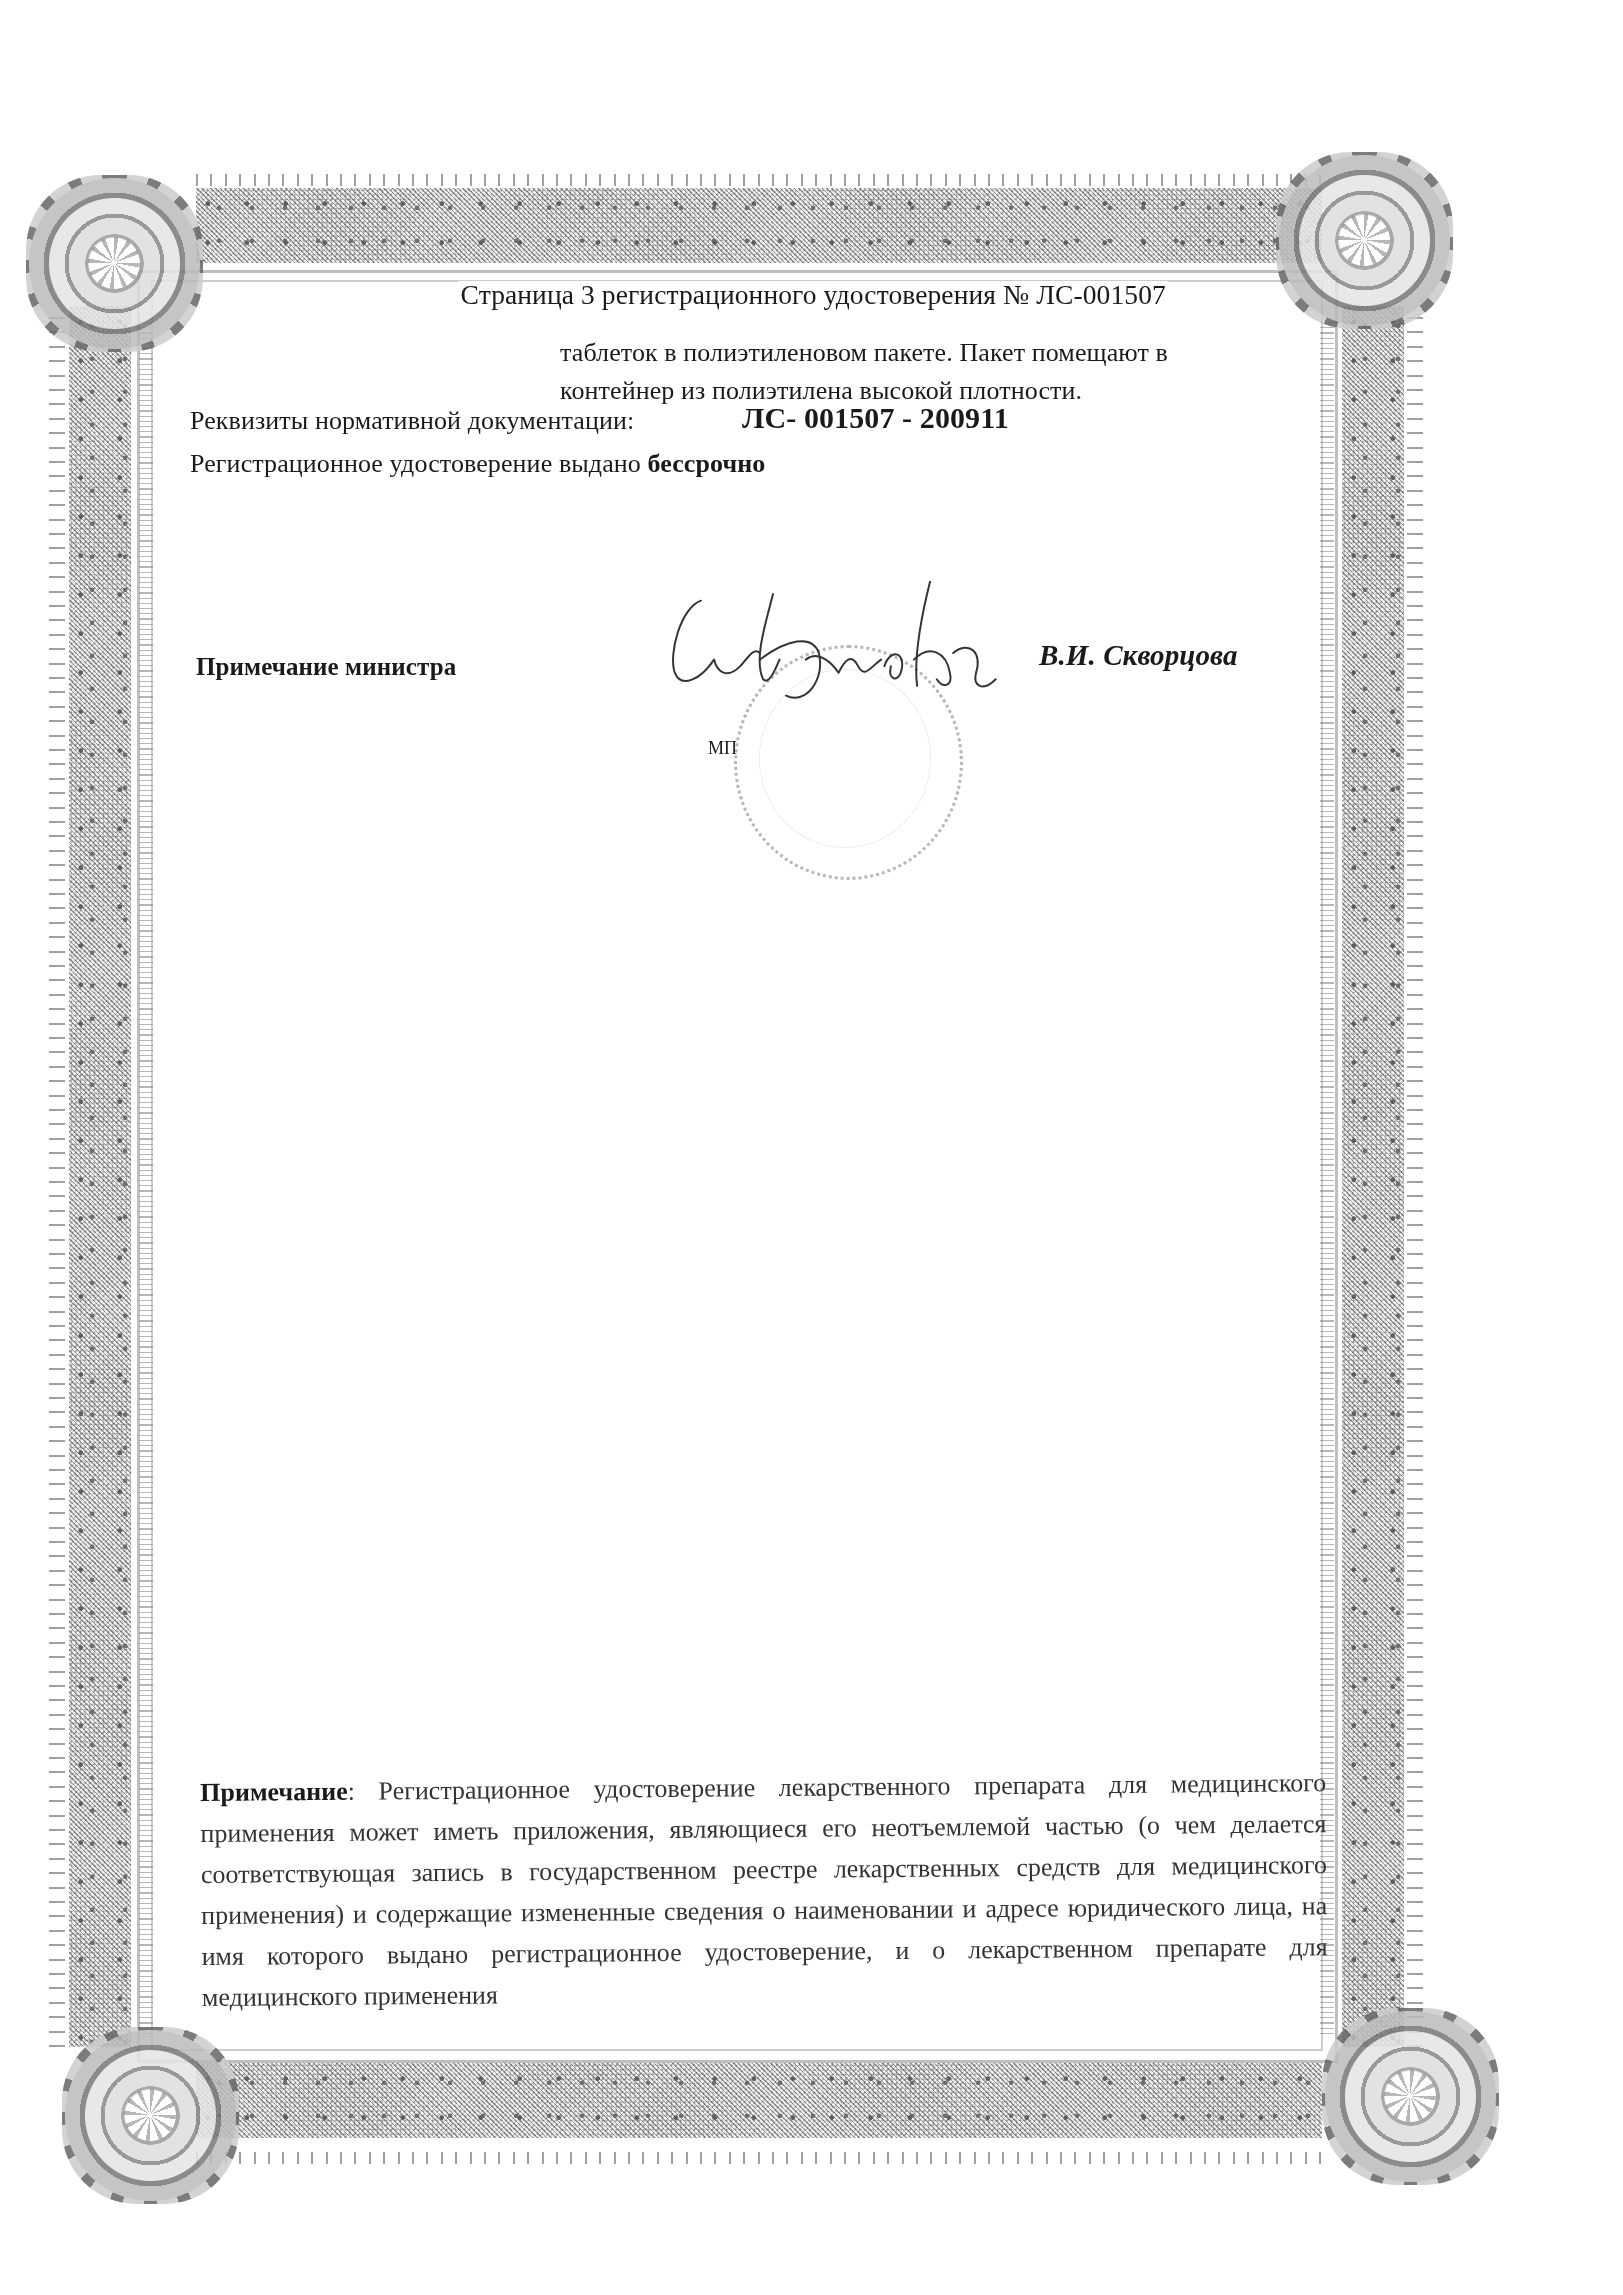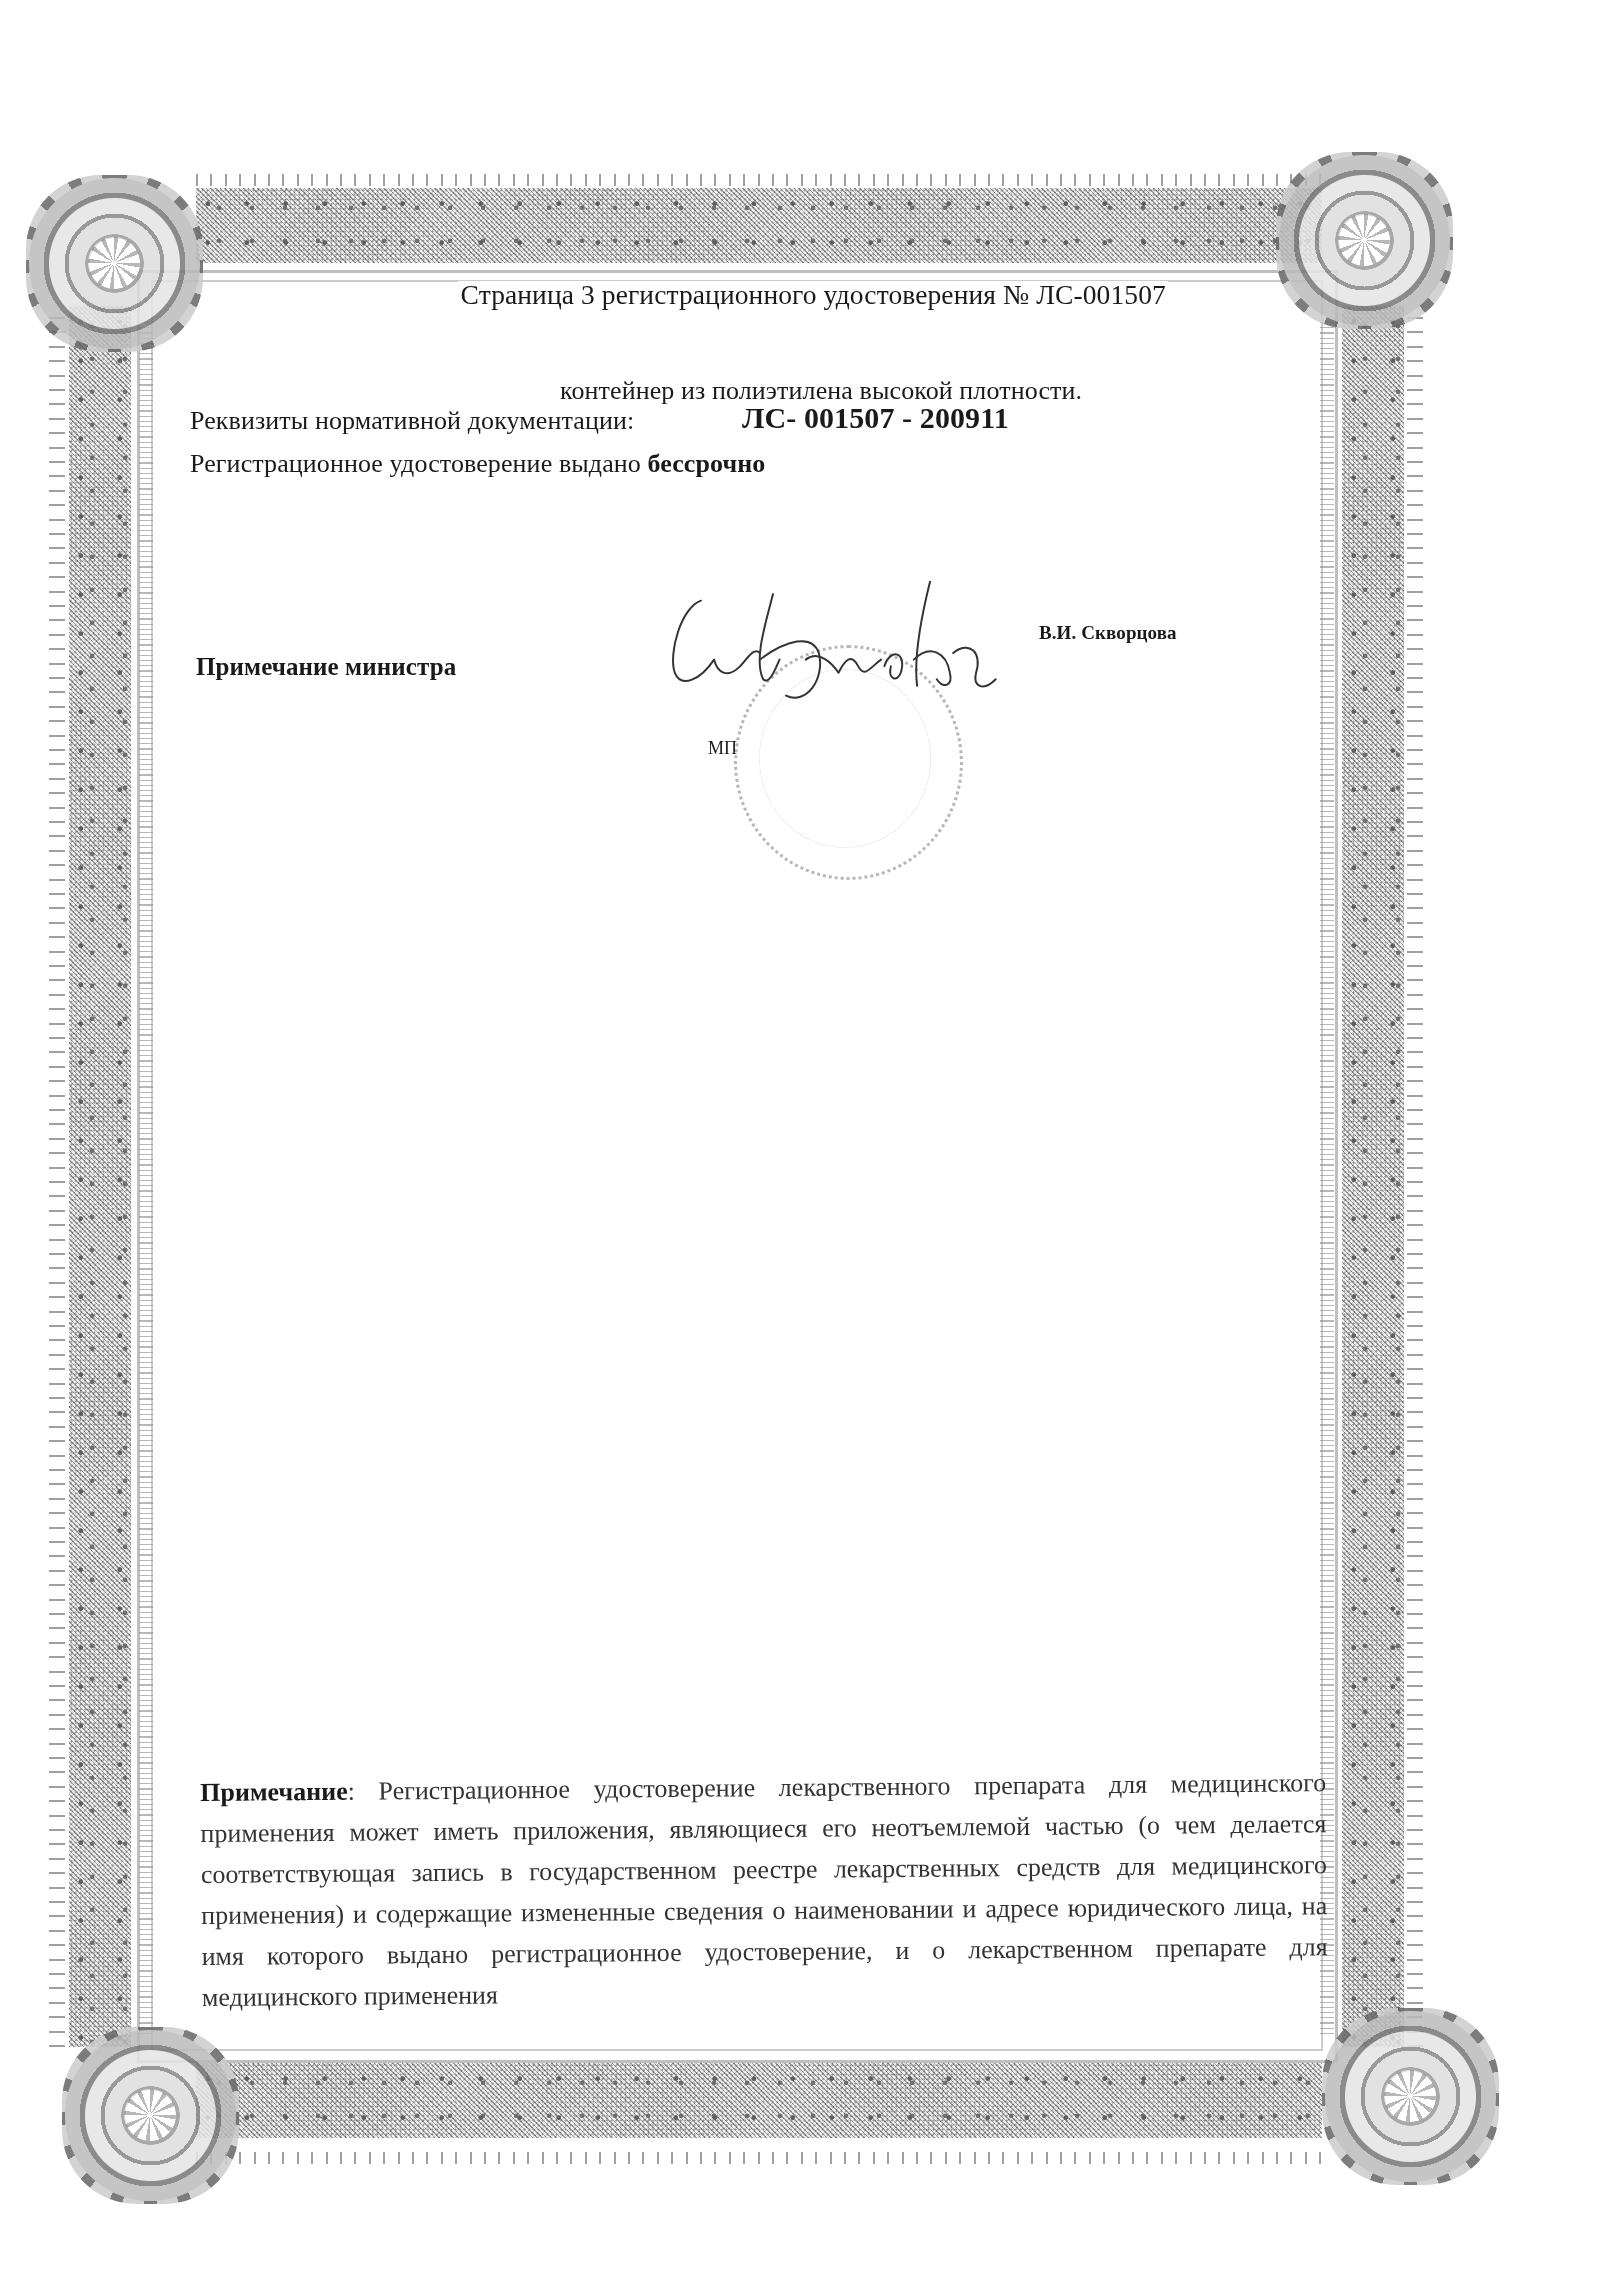--- a/index.html
+++ b/index.html
@@ -106,21 +106,21 @@
     .pack-line-1   { left: 560px; top: 296px; font-size: 26px; }
     .pack-line-2   { left: 560px; top: 334px; font-size: 26px; }
 
     .req-label     { left: 190px; top: 364px; font-size: 26px; }
     .req-value     { left: 742px; top: 359px; font-size: 30px; }
 
     .reg-label     { left: 190px; top: 407px; font-size: 26px; }
     .reg-value     { font-weight: bold; }
 
     .deputy-title  { left: 196px; top: 610px; font-size: 25px; }
-    .deputy-name   { left: 1039px; top: 579px; font-size: 19px; }
+    .deputy-name   { left: 1039px; top: 597px; font-size: 29px; font-style: italic; }
 
     .stamp {
       position: absolute;
       left: 734px; top: 601px;
       width: 223px; height: 229px;
       border-radius: 50%;
       border: 3.3px dotted #888;
       opacity: 0.6;
     }
     .stamp-inner {
@@ -172,20 +172,21 @@
   <div class="frame-stripe left"></div>
   <div class="frame-stripe right"></div>
 
   <div class="corner-rosette tl"></div>
   <div class="corner-rosette tr"></div>
   <div class="corner-rosette bl"></div>
   <div class="corner-rosette br"></div>
 
   <div class="txt header-line">Страница 3  регистрационного удостоверения № ЛС-001507</div>
 
+  <div class="txt pack-line-1">таблеток в полиэтиленовом пакете. Пакет помещают в</div>
   <div class="txt pack-line-2">контейнер из полиэтилена высокой плотности.</div>
 
   <div class="txt req-label">Реквизиты нормативной документации:</div>
   <div class="txt req-value bold">ЛС- 001507 - 200911</div>
 
   <div class="txt reg-label"><span>Регистрационное удостоверение выдано </span><span class="reg-value">бессрочно</span></div>
 
   <div class="txt deputy-title bold">Примечание министра</div>
 
   <div class="stamp"></div>

